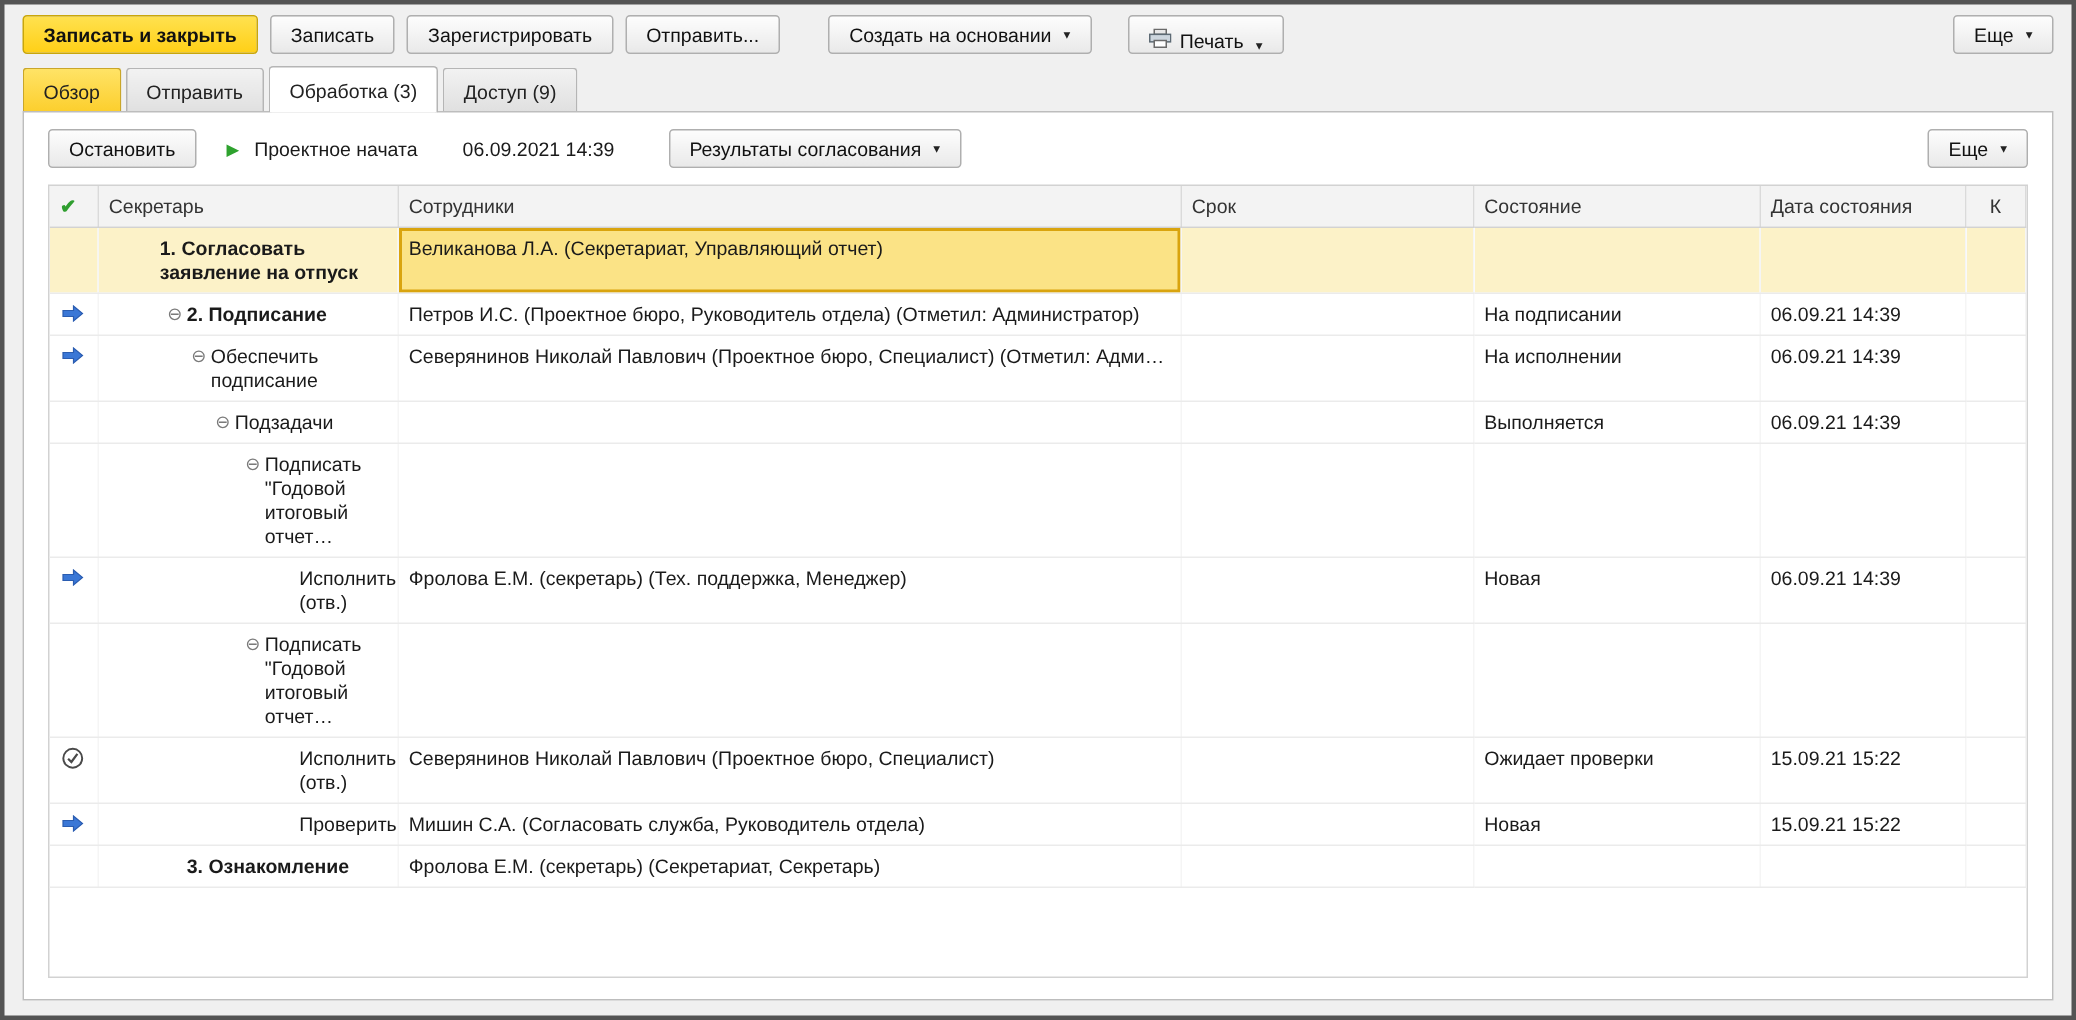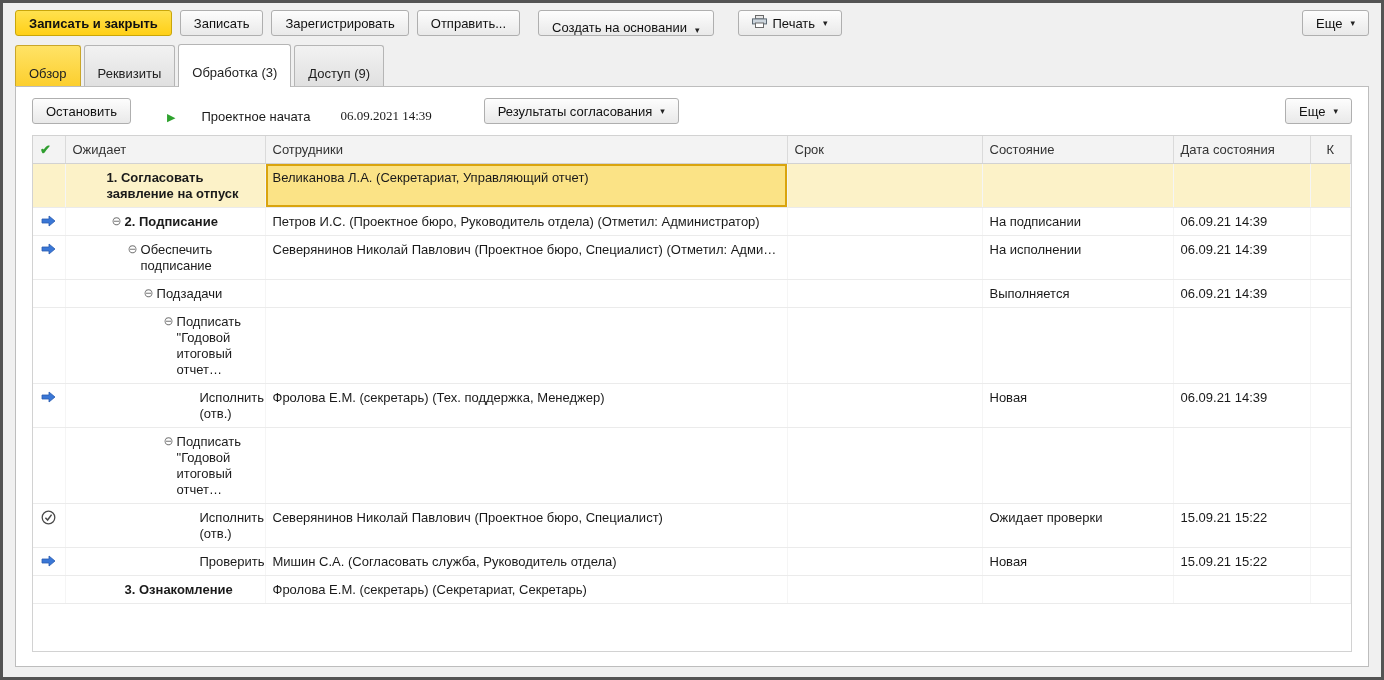--- a/index.html
+++ b/index.html
@@ -30,32 +30,32 @@
     background:linear-gradient(#fdfdfd,#e9e9e9);
     border:1px solid #afafaf; border-radius:3px;
     font-family:inherit; font-size:13px; color:#111;
     cursor:default; white-space:nowrap;
   }
   .btn-primary {
     background:linear-gradient(#ffe14f,#ffd017);
     border-color:#c9a60a; font-weight:bold;
   }
   .caret { font-size:9px; line-height:1; color:#222; margin-left:2px; }
-  .gap-md { margin-left:10px;align-items:flex-end; }
-  .gap-lg { margin-left:16px; }
+  .gap-md { margin-left:24px; }
+  .gap-lg { margin-left:16px;align-items:flex-end; }
   .push-right { margin-left:auto; }
 
   
   .tabs {
     display:flex; align-items:flex-end; gap:3px;
     padding:2px 12px 0 12px;
     position:relative; z-index:2;
   }
   .tab {
-    padding:20px 13px 5px;
+    padding:8px 13px 5px;
     background:linear-gradient(#f2f2f2,#e0e0e0);
     border:1px solid #b5b5b5; border-bottom:none;
     border-radius:3px 3px 0 0;
     color:#222; white-space:nowrap;
   }
   .tab--hl {
     background:linear-gradient(#ffe366,#fccf2e);
     border-color:#c9a62a;
   }
   .tab--active {
@@ -66,26 +66,26 @@
 
   
   .panel {
     flex:1; margin:0 12px 10px 12px;
     background:#fff; border:1px solid #bdbdbd;
     display:flex; flex-direction:column;
     position:relative; z-index:1;
     min-height:0;
   }
   .panel-toolbar {
-    display:flex; align-items:flex-end; gap:24px;
+    display:flex; align-items:center; gap:8px;
     padding:11px 16px 8px 16px;
   }
   .play-icon { color:#2ea22e; font-size:11px; margin-left:12px; }
   .status-label { margin-left:2px; }
-  .status-date { margin-left:6px;font-family:Liberation Serif, serif; }
+  .status-date { margin-left:22px; }
   .panel-toolbar .results { margin-left:28px; }
 
   
   .grid {
     flex:1; margin:3px 16px 14px 16px;
     border:1px solid #d2d2d2;
     overflow:hidden; background:#fff;
     min-height:0;
   }
   table { width:100%; border-collapse:collapse; table-layout:fixed; }
@@ -158,21 +158,21 @@
       <span class="caret">▾</span>
     </button>
     <button class="btn push-right">
       <span>Еще</span>
       <span class="caret">▾</span>
     </button>
   </div>
 
   <div class="tabs">
     <div class="tab tab--hl">Обзор</div>
-    <div class="tab">Реквизиты</div>
+    <div class="tab">Отправить</div>
     <div class="tab tab--active">Обработка (3)</div>
     <div class="tab">Доступ (9)</div>
   </div>
 
   <div class="panel">
 
     <div class="panel-toolbar">
       <button class="btn">Остановить</button>
       <span class="play-icon">▶</span>
       <span class="status-label">Проектное начата</span>
@@ -194,21 +194,21 @@
             <col style="width:200px">
             <col style="width:522px">
           <col style="width:195px">
             <col style="width:191px">
             <col style="width:137px">
             <col>
         </colgroup>
         <thead>
           <tr>
             <th class="c-ico"><span class="hdr-check">✔</span></th>
-            <th>Ожидает</th>
+            <th>Секретарь</th>
             <th>Сотрудники</th>
             <th>Срок</th>
             <th>Состояние</th>
             <th>Дата состояния</th>
             <th class="c-k">К</th>
           </tr>
         </thead>
         <tbody>
 
           <tr class="hl">

